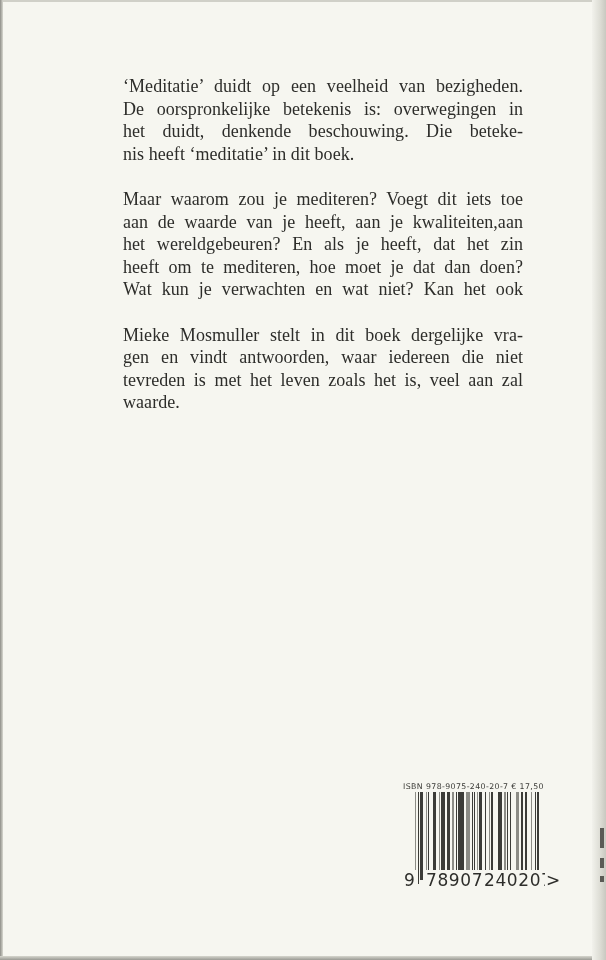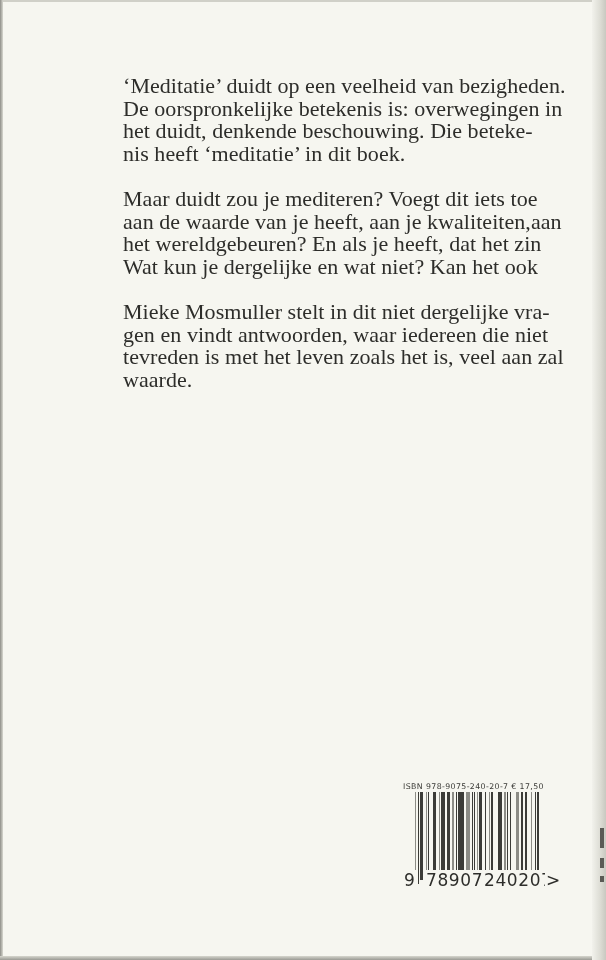--- a/index.html
+++ b/index.html
@@ -19,21 +19,21 @@
     .edge-bottom { position: absolute; left: 0; bottom: 0; width: 606px; height: 4px; background: linear-gradient(to bottom, #d6d6ce, #9a9a94); }
     .spine {
       position: absolute; right: 0; top: 0; width: 14px; height: 960px;
       background: linear-gradient(to right, #f2f2ec, #dcdcd4 60%, #c8c8c0);
     }
     .spine-mark { position: absolute; right: 2px; width: 4px; background: #5a5a55; }
     .blurb {
       position: absolute; left: 123px; top: 75px; width: 400px;
       color: #2d2d2a;
       font-family: "Liberation Serif", "DejaVu Serif", serif;
-      font-size: 22px; line-height: 22.6px;
+      font-size: 18px; line-height: 22.6px;
       letter-spacing: 0.05px;
     }
     .blurb p { margin: 0 0 22.6px 0; }
     .blurb .line { display: block; white-space: nowrap; text-align: justify; text-align-last: justify; }
     .blurb .line.last { text-align-last: left; }
     .isbn-line {
       position: absolute; left: 403px; top: 782px;
       font-family: "DejaVu Sans", "Liberation Sans", sans-serif;
       font-size: 7.8px; color: #3a3a36; letter-spacing: 0.4px; white-space: nowrap;
     }
@@ -64,27 +64,28 @@
     </div>
 
   <div class="blurb" id="blurb">
     <p>
       <span class="line">‘Meditatie’ duidt op een veelheid van bezigheden.</span>
       <span class="line">De oorspronkelijke betekenis is: overwegingen in</span>
       <span class="line">het duidt, denkende beschouwing. Die beteke-</span>
       <span class="line last">nis heeft ‘meditatie’ in dit boek.</span>
     </p>
     <p>
-      <span class="line">Maar duidt zou je mediteren? Voegt dit iets toe</span>
+      <span class="line">Maar waarom zou je mediteren? Voegt dit iets toe</span>
       <span class="line">aan de waarde van je heeft, aan je kwaliteiten,aan</span>
       <span class="line">het wereldgebeuren? En als je heeft, dat het zin</span>
-      <span class="line">Wat kun je dergelijke en wat niet? Kan het ook</span>
+      <span class="line">heeft om te mediteren, hoe moet je dat dan doen?</span>
+      <span class="line">Wat kun je verwachten en wat niet? Kan het ook</span>
     </p>
     <p>
-      <span class="line">Mieke Mosmuller stelt in dit niet dergelijke vra-</span>
+      <span class="line">Mieke Mosmuller stelt in dit boek dergelijke vra-</span>
       <span class="line">gen en vindt antwoorden, waar iedereen die niet</span>
       <span class="line">tevreden is met het leven zoals het is, veel aan zal</span>
       <span class="line last">waarde.</span>
     </p>
   </div>
 
   <div class="isbn-line">ISBN  978-9075-240-20-7  € 17,50</div>
 
   <div class="barcode" id="barcode">
       <div class="bar guard" style="width: 1.31915px; background: rgb(140, 140, 134);"></div>

